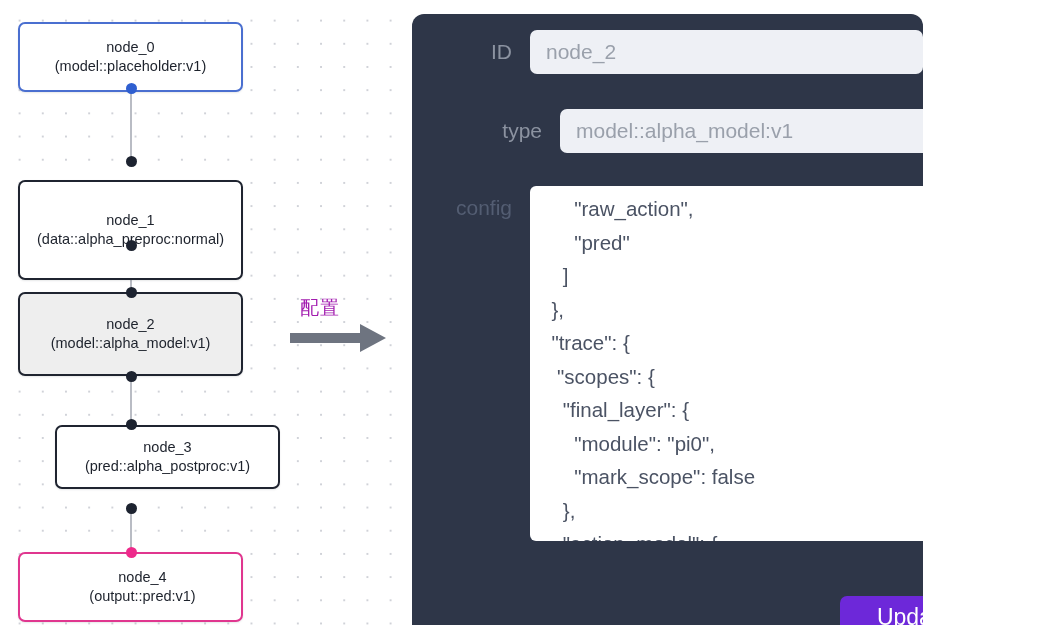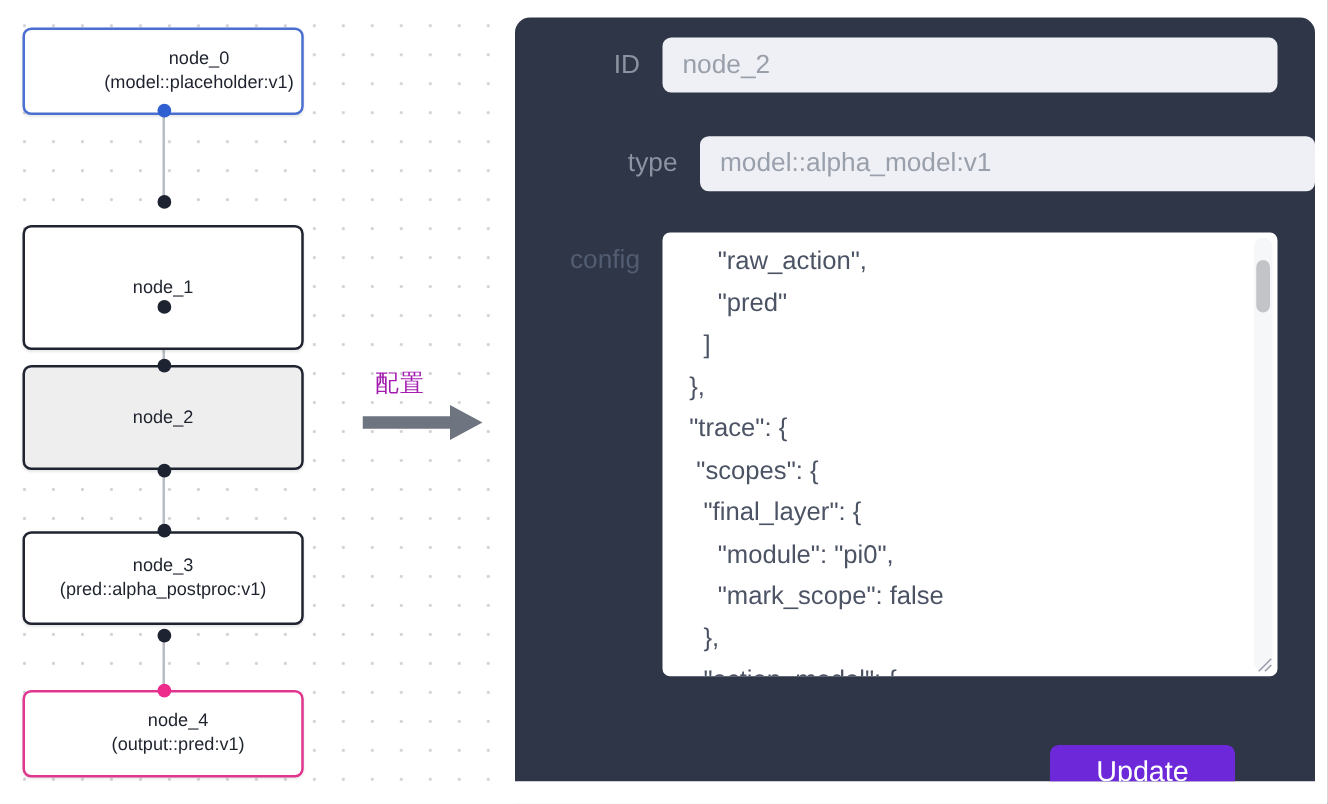--- a/index.html
+++ b/index.html
@@ -90,21 +90,21 @@
     text-align: left;
     padding-left: 10px;
     line-height: 24px;
   }
 
   
   #panel {
     position: absolute;
     left: 412px;
     top: 14px;
-    width: 640px;
+    width: 511px;
     height: 611px;
     background: #2e3murky;
     background: #2e3648;
     border-radius: 12px 12px 0 0;
     box-sizing: border-box;
     padding: 0;
     overflow: hidden;
     z-index: 4;
   }
 
@@ -211,45 +211,47 @@
 
 <div id="root">
 
   <div id="canvas">
 
     <div class="edge" style="top:88px;height:78px;"></div>
     <div class="edge" style="top:242px;height:56px;"></div>
     <div class="edge" style="top:372px;height:52px;"></div>
     <div class="edge" style="top:506px;height:46px;"></div>
 
-    <div class="node blue" style="top:22px;height:70px;justify-content:flex-end;">
+    <div class="node blue" style="top:22px;height:70px;">
       <div class="node-text">
         <div>node_0</div>
         <div>(model::placeholder:v1)</div>
       </div>
     </div>
     <div class="port blue" style="top:83px;"></div>
 
     <div class="node" style="top:180px;height:100px;">
       <div class="node-text">
         <div>node_1</div>
+        <div>(data::alpha_preproc:normal)</div>
       </div>
     </div>
     <div class="port" style="top:156px;"></div>
     <div class="port" style="top:240px;"></div>
 
     <div class="node sel" style="top:292px;height:84px;">
       <div class="node-text">
         <div>node_2</div>
+        <div>(model::alpha_model:v1)</div>
       </div>
     </div>
     <div class="port" style="top:287px;"></div>
     <div class="port" style="top:371px;"></div>
 
-    <div class="node" style="top:425px;height:75px;">
+    <div class="node" style="top:425px;height:64px;margin-left:37px;">
       <div class="node-text">
         <div>node_3</div>
         <div>(pred::alpha_postproc:v1)</div>
       </div>
     </div>
     <div class="port" style="top:419px;"></div>
     <div class="port" style="top:503px;"></div>
 
     <div class="node pink" style="top:552px;height:70px;padding-left:24px;">
       <div class="node-text">

